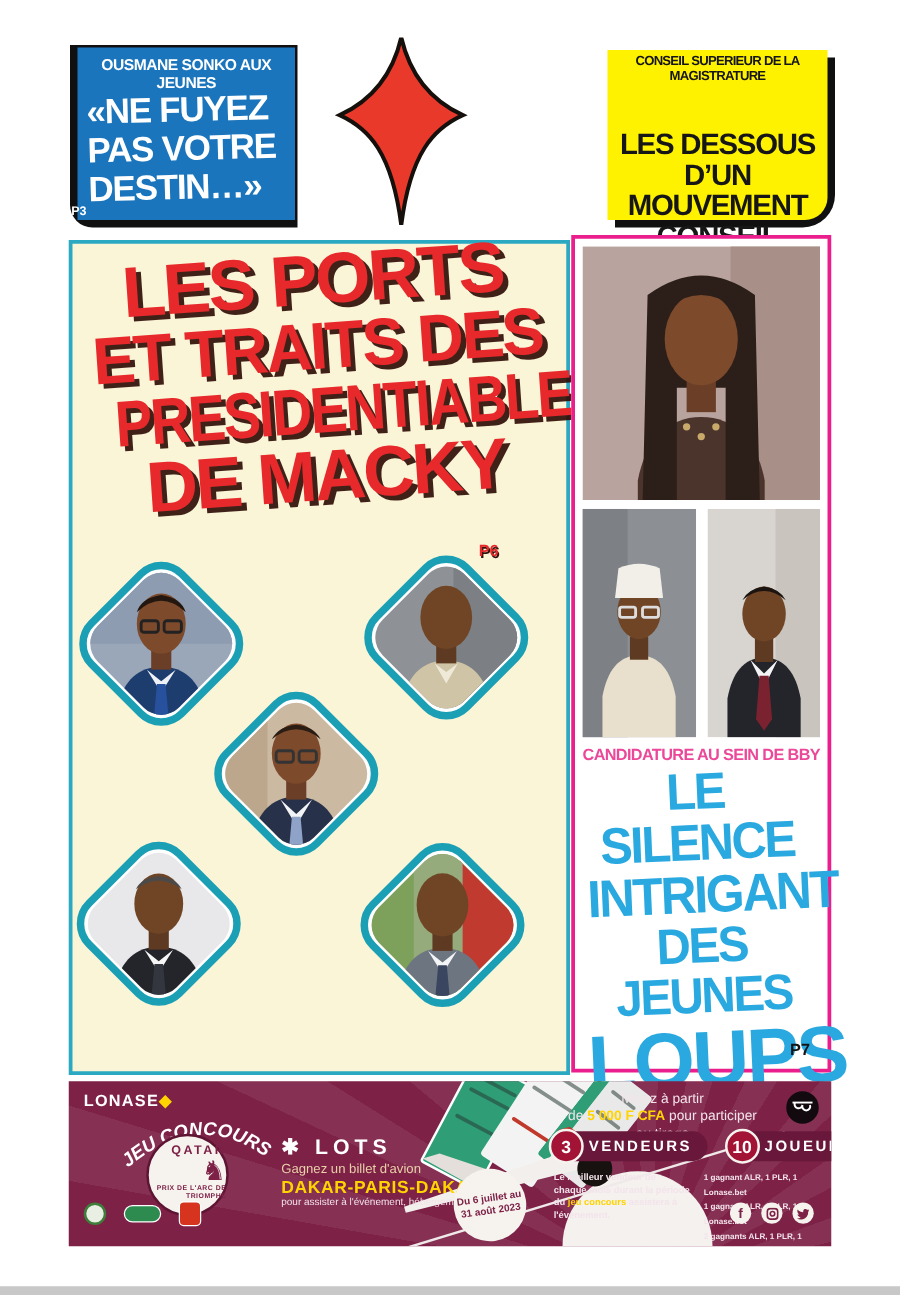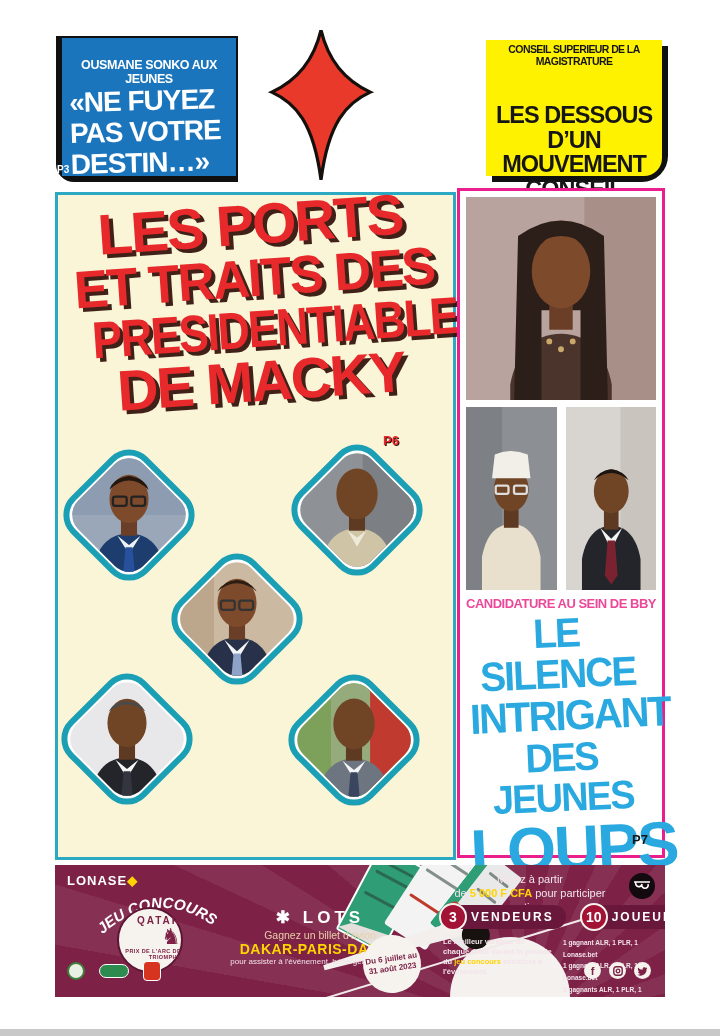--- a/index.html
+++ b/index.html
@@ -4,21 +4,21 @@
 <style>
   html,body{margin:0;padding:0;background:#e9e9e9;}
   *{box-sizing:border-box;}
   .page{position:relative;width:720px;height:1036px;background:#ffffff;overflow:hidden;
         font-family:"Liberation Sans",sans-serif;margin:0 auto;}
 
   
   .teaser-left-frame{position:absolute;left:56px;top:36px;width:182px;height:146px;
         background:#101010;border-radius:0 0 0 18px;}
   .teaser-left{position:absolute;left:62px;top:38px;width:174px;height:138px;
-        background:#1b75bc;color:#fff;text-align:center;padding-top:20px;}
+        background:#1b75bc;color:#fff;text-align:center;padding-top:7px;}
   .teaser-left .kicker{font-size:12.5px;font-weight:bold;letter-spacing:-.4px;}
   .teaser-left .hline{font-size:28px;font-weight:bold;line-height:1.1;letter-spacing:-1px;
         text-align:left;padding-left:8px;transform:rotate(-1.5deg);}
   .pref-left{position:absolute;left:57px;top:164px;color:#fff;font-size:10px;font-weight:bold;}
 
   .masthead{position:absolute;left:248px;top:22px;width:235px;height:165px;}
   .mast-diamond{position:absolute;left:18px;top:8px;width:110px;height:150px;}
   .mast-text{position:absolute;left:28px;top:18px;font-size:118px;font-weight:bold;
         color:#0e0b08;letter-spacing:-6px;line-height:1;
         -webkit-text-stroke:3px #e8392b;}
@@ -84,21 +84,21 @@
 
   .lonase{position:absolute;left:12px;top:8px;color:#fff;font-weight:bold;font-size:13px;letter-spacing:1px;}
   .lonase .dia{color:#ffd400;}
   .arc-svg{position:absolute;left:28px;top:16px;width:160px;height:70px;overflow:visible;}
   .badge{position:absolute;left:62px;top:42px;width:66px;height:66px;border-radius:50%;
         background:#f6f3ef;border:2px solid #5e1533;color:#7d2147;text-align:right;}
   .badge .q{font-size:10px;font-weight:bold;letter-spacing:2px;margin-top:6px;}
   .badge .horse{font-size:22px;line-height:1;}
   .badge .arcword{font-size:5.5px;font-weight:bold;letter-spacing:.4px;}
 
-  .lots{position:absolute;left:170px;top:42px;width:190px;text-align:center;color:#fff;}
+  .lots{position:absolute;left:170px;top:42px;width:190px;text-align:left;color:#fff;}
   .lots .t{font-size:17px;font-weight:bold;letter-spacing:4px;}
   .lots .t .star{color:#fff;}
   .lots .l1{font-size:10.5px;color:#e8cfa8;margin-top:1px;}
   .lots .l2{font-size:14px;font-weight:bold;color:#ffd400;letter-spacing:.5px;}
   .lots .l3{font-size:8px;color:#f3e2e9;line-height:1.2;}
 
   .datecircle{position:absolute;left:308px;top:70px;width:58px;height:58px;border-radius:50%;
         background:#f6f3ef;color:#7d2147;font-size:8px;font-weight:bold;text-align:center;
         display:flex;align-items:center;justify-content:center;line-height:1.25;transform:rotate(-8deg);}
 

